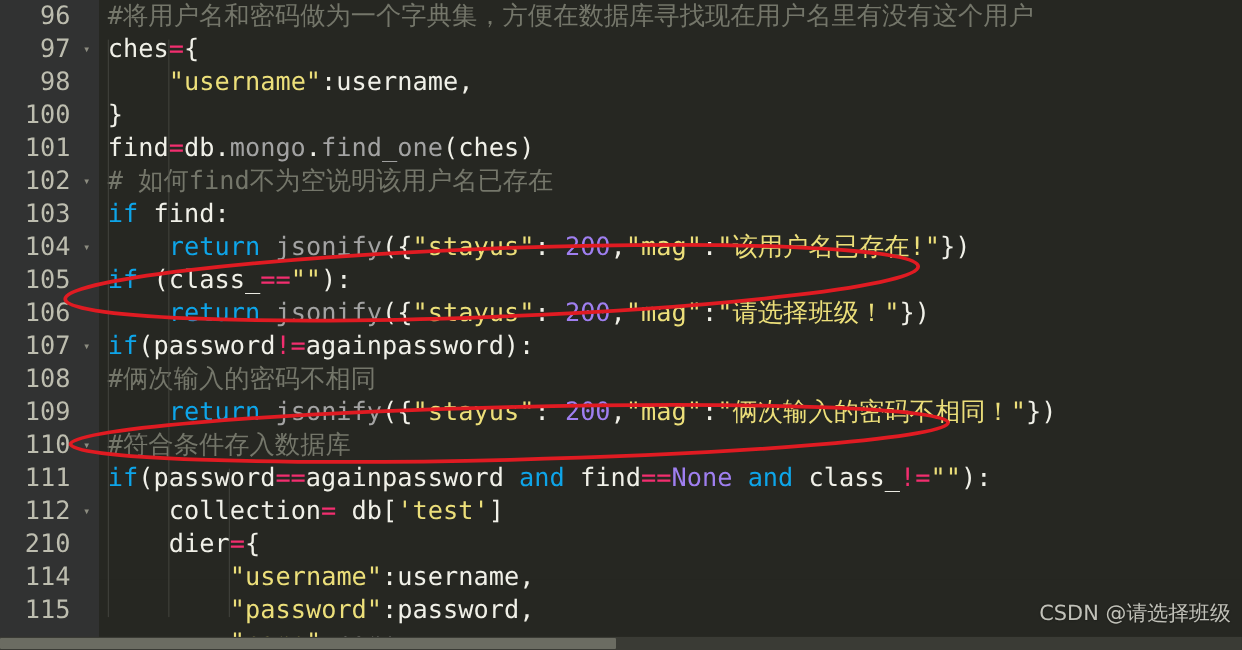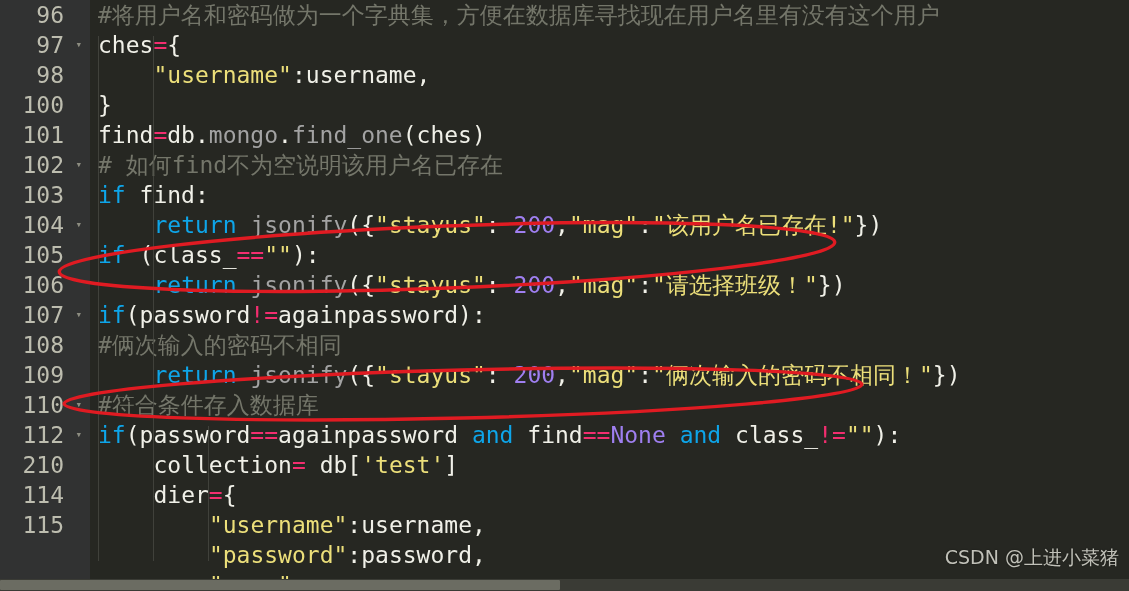--- a/index.html
+++ b/index.html
@@ -165,20 +165,21 @@
         <div class="gnum">101</div>
         <div class="gnum">102<span class="fold">▾</span></div>
         <div class="gnum">103</div>
         <div class="gnum">104<span class="fold">▾</span></div>
         <div class="gnum">105</div>
         <div class="gnum">106</div>
         <div class="gnum">107<span class="fold">▾</span></div>
         <div class="gnum">108</div>
         <div class="gnum">109</div>
         <div class="gnum">110<span class="fold">▾</span></div>
+        <div class="gnum">111</div>
         <div class="gnum">112<span class="fold">▾</span></div>
         <div class="gnum">210</div>
         <div class="gnum">114</div>
         <div class="gnum">115</div>
       </div>
   </div>
 
   <div class="code-area">
     <div id="code-lines">
         <div class="line"><span class="cmt">#将用户名和密码做为一个字典集，方便在数据库寻找现在用户名里有没有这个用户</span></div>
@@ -212,15 +213,15 @@
 
   <svg class="anno" viewBox="0 0 1129 591" width="1129" height="591" xmlns="http://www.w3.org/2000/svg">
     <ellipse id="anno-0" cx="447" cy="257" rx="388" ry="31" transform="rotate(-2.2 447 257)" fill="none" stroke="#e01b22" stroke-width="3.4"></ellipse>
     <ellipse id="anno-1" cx="463" cy="394" rx="399" ry="24" transform="rotate(-1.4 463 394)" fill="none" stroke="#e01b22" stroke-width="3.4"></ellipse>
   </svg>
 
   <div class="hscroll">
     <div class="hscroll-thumb" id="hthumb" style="width: 560px; left: 0px;"></div>
   </div>
 
-  <div class="watermark">CSDN @上进小菜猪</div>
+  <div class="watermark">CSDN @请选择班级</div>
 
 </div>
 
 </body></html>

